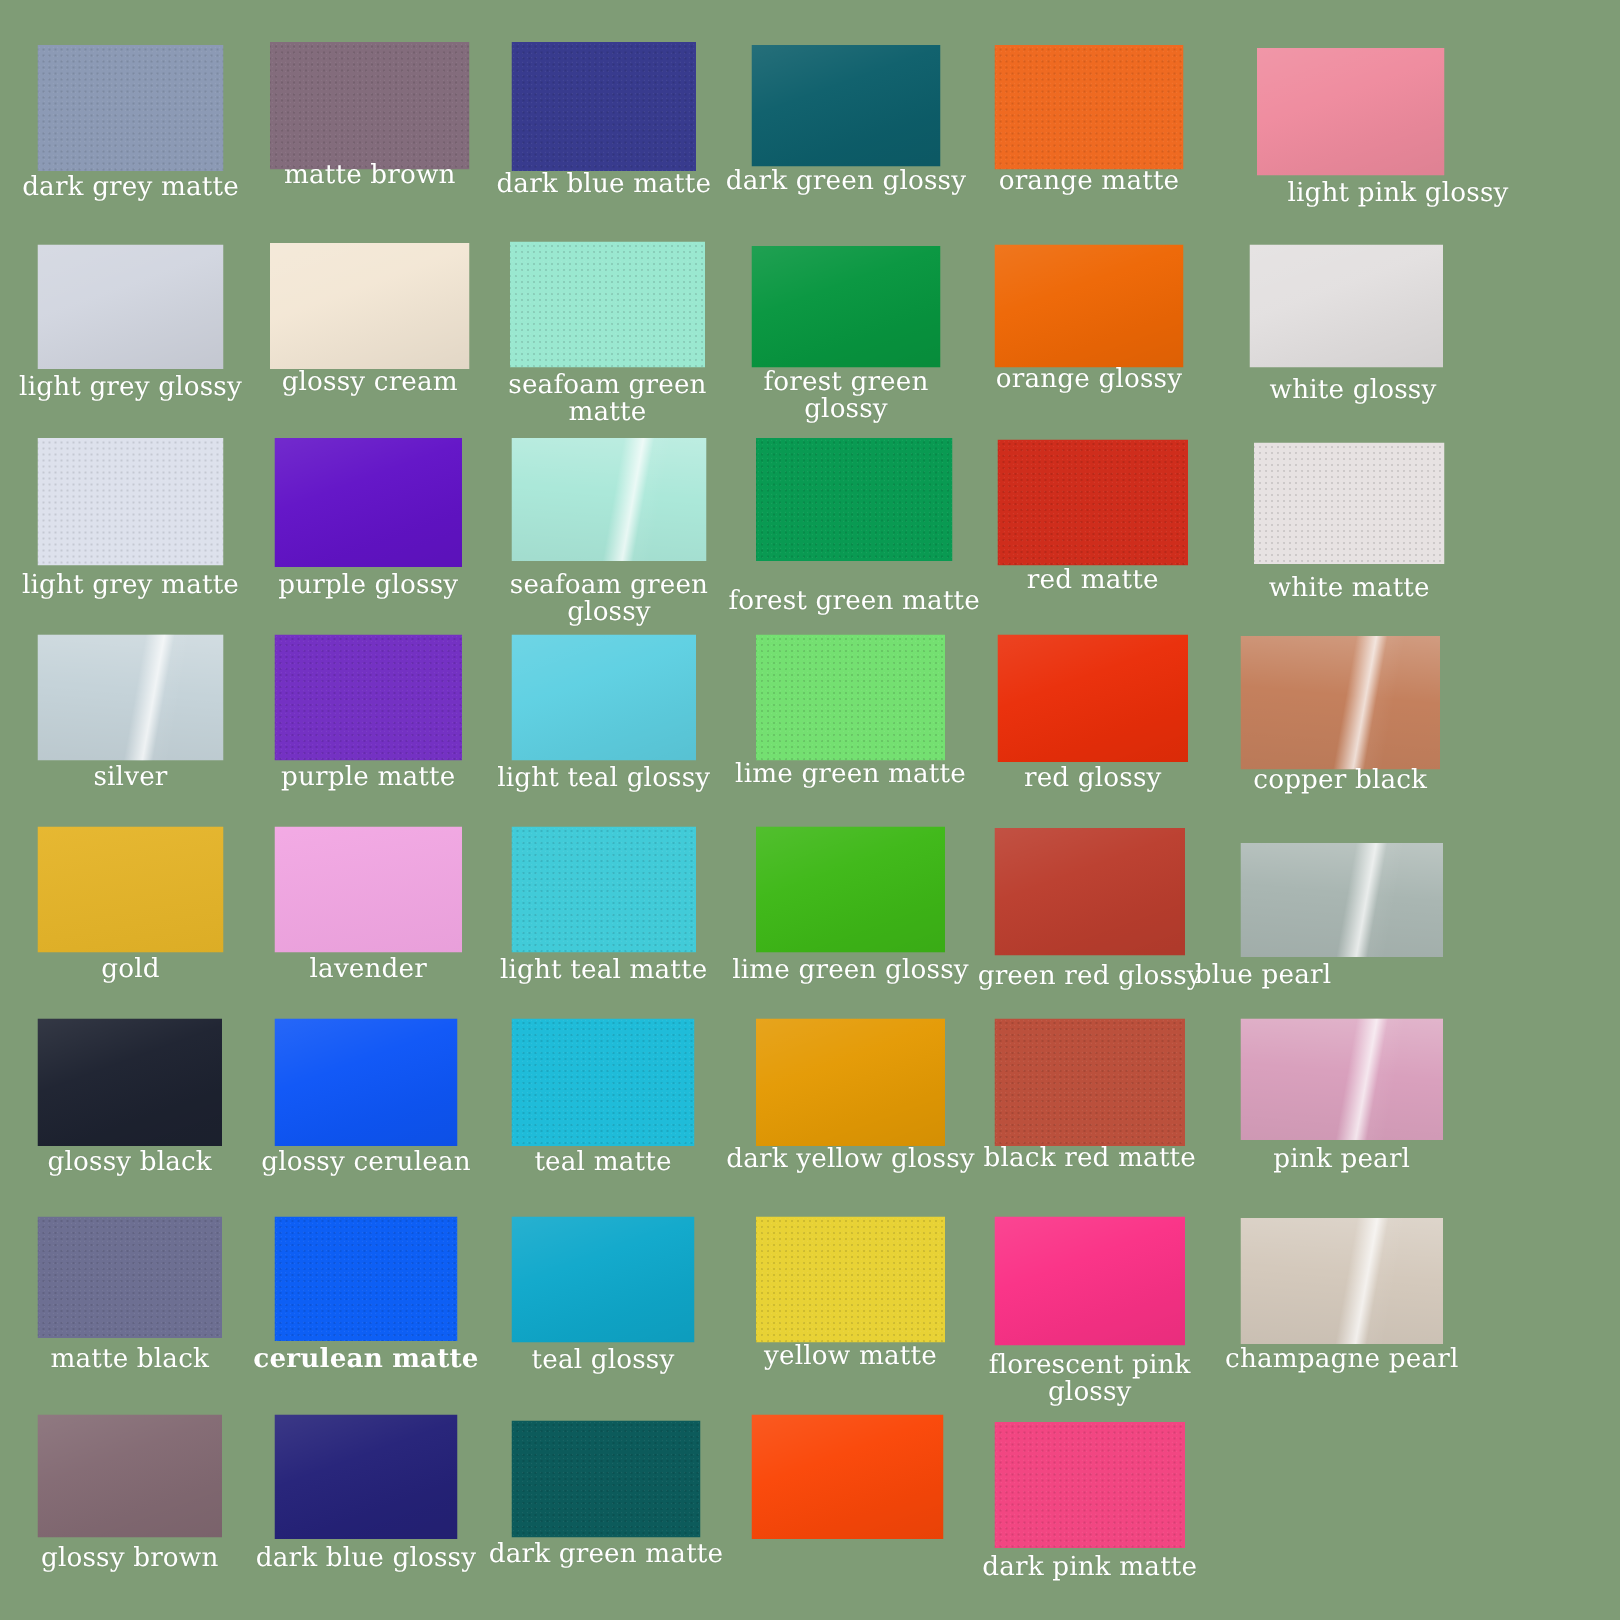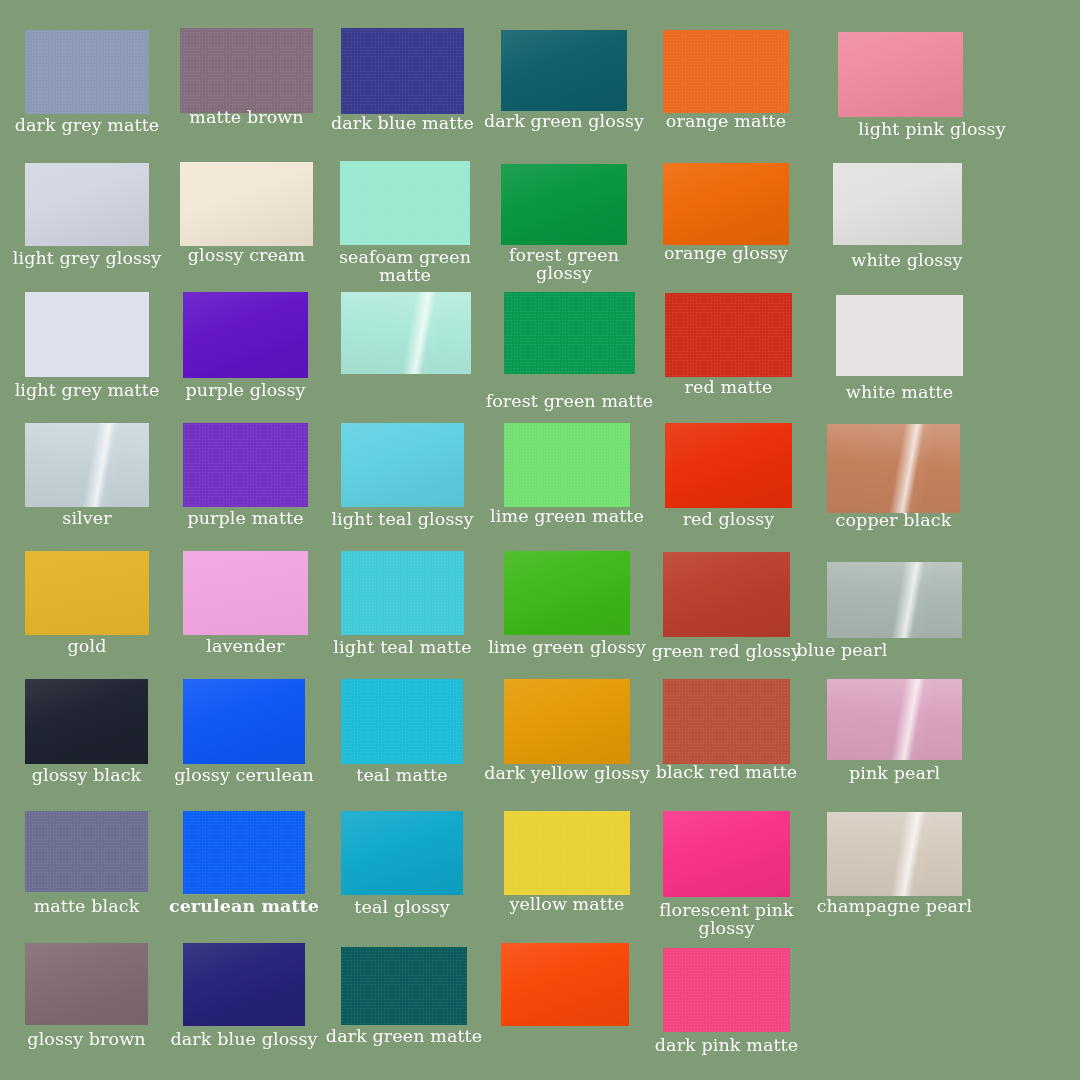--- a/index.html
+++ b/index.html
@@ -156,38 +156,39 @@
       <div class="swatch-chip tex-glossy">
         <div class="chip-base" style="background: rgb(238, 103, 5);"></div>
       </div>
     </div>
     <div class="swatch-label" style="left: 726px; top: 244px; width: 170px;">orange glossy</div>
     <div class="swatch-cell" style="left: 833px; top: 163px; width: 129px; height: 82px;">
       <div class="swatch-chip tex-glossy">
         <div class="chip-base" style="background: rgb(227, 224, 224);"></div>
       </div>
     </div>
-    <div class="swatch-label" style="left: 876px; top: 251px; width: 173px; text-align: right;">white glossy</div>
+    <div class="swatch-label" style="left: 902px; top: 251px; width: 173px;">white glossy</div>
     <div class="swatch-cell" style="left: 25px; top: 292px; width: 124px; height: 85px;">
       <div class="swatch-chip tex-matte">
         <div class="chip-base" style="background: rgb(221, 225, 236);"></div>
       </div>
     </div>
     <div class="swatch-label" style="left: 87px; top: 381px; width: 168px;">light grey matte</div>
     <div class="swatch-cell" style="left: 183px; top: 292px; width: 125px; height: 86px;">
       <div class="swatch-chip tex-glossy">
         <div class="chip-base" style="background: rgb(98, 19, 199);"></div>
       </div>
     </div>
     <div class="swatch-label" style="left: 245.5px; top: 381px; width: 169px;">purple glossy</div>
     <div class="swatch-cell" style="left: 341px; top: 292px; width: 130px; height: 82px;">
       <div class="swatch-chip tex-pearl">
         <div class="chip-base" style="background: rgb(171, 232, 217);"></div>
       </div>
     </div>
+    <div class="swatch-label" style="left: 406px; top: 381px; width: 174px;">seafoam green glossy</div>
     <div class="swatch-cell" style="left: 504px; top: 292px; width: 131px; height: 82px;">
       <div class="swatch-chip tex-matte">
         <div class="chip-base" style="background: rgb(9, 154, 82);"></div>
       </div>
     </div>
     <div class="swatch-label" style="left: 569.5px; top: 392px; width: 175px;">forest green matte</div>
     <div class="swatch-cell" style="left: 665px; top: 293px; width: 127px; height: 84px;">
       <div class="swatch-chip tex-matte">
         <div class="chip-base" style="background: rgb(207, 45, 28);"></div>
       </div>

